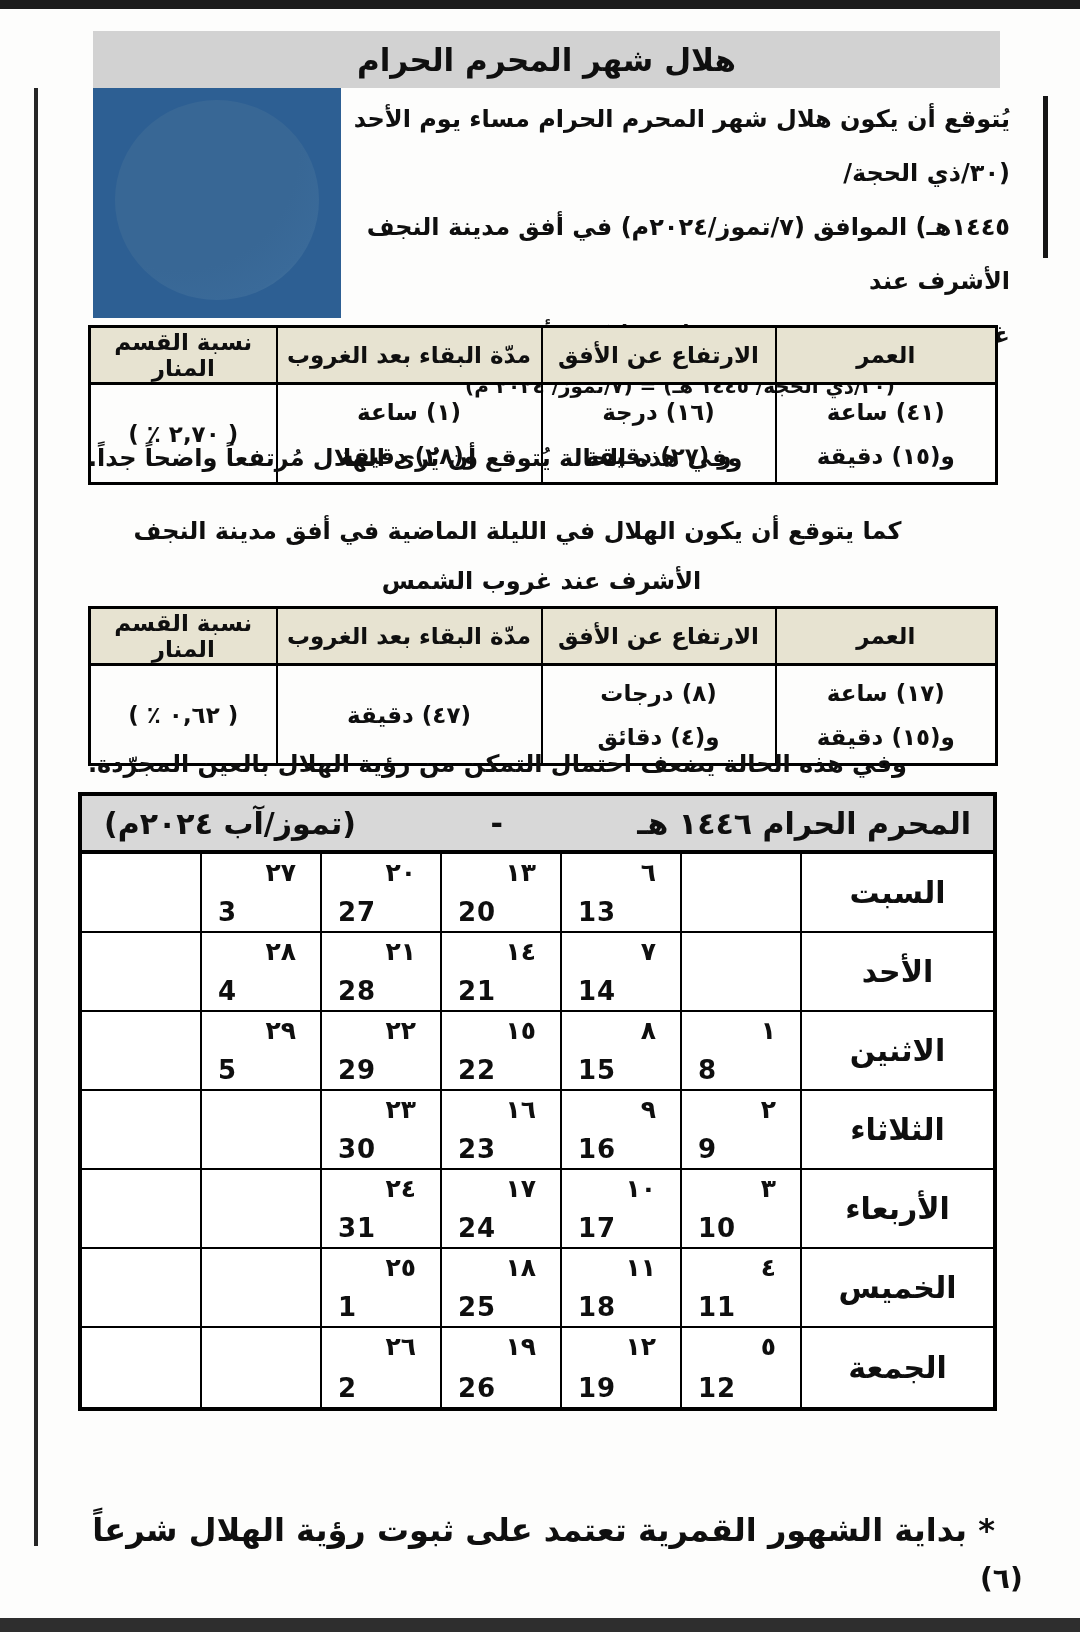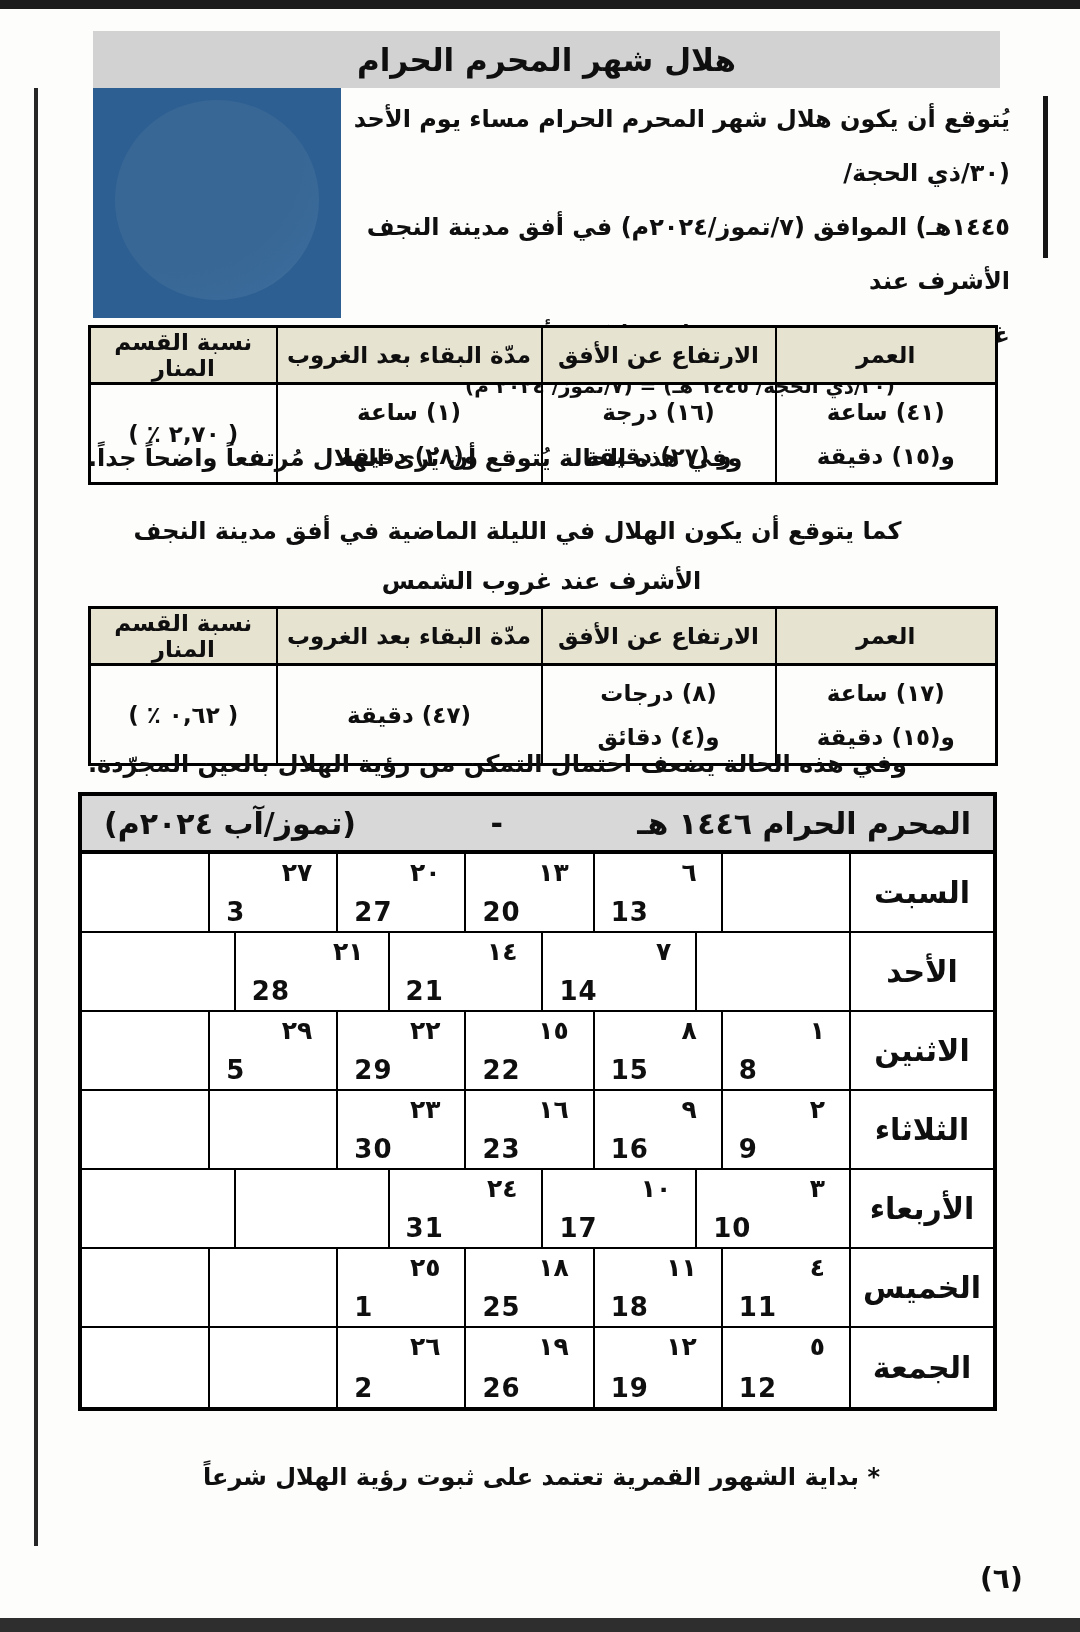--- a/index.html
+++ b/index.html
@@ -57,28 +57,28 @@
   .cal-header{
     height:58px;background:#d8d8d8;border-bottom:4px solid #000;
     display:flex;align-items:center;justify-content:space-between;
     padding:0 22px;font-size:30px;box-sizing:border-box;
   }
   .cal-row{display:flex;height:79px;border-bottom:2px solid #000;box-sizing:border-box;}
   .cal-row:last-child{border-bottom:none;}
   .cal-row>div{border-left:2px solid #000;box-sizing:border-box;position:relative;}
   .cal-row>div:last-child{border-left:none;}
   .day-cell{
-    width:144px;flex:none;display:flex;align-items:center;justify-content:center;
+    width:193px;flex:none;display:flex;align-items:center;justify-content:center;
     font-size:30px;
   }
   .dc{flex:1;}
   .hj{position:absolute;top:4px;right:24px;font-size:25px;letter-spacing:7px;}
   .gr{position:absolute;bottom:4px;left:16px;font-size:26px;letter-spacing:1px;}
   
-  .footnote{left:88px;top:1463px;width:907px;text-align:center;font-size:24px;}
+  .footnote{left:88px;top:1511px;width:907px;font-size:32px;}
   .page-num{left:980px;top:1562px;width:80px;font-size:28px;direction:ltr;text-align:left;}
 </style>
 </head>
 <body>
 
 <div class="abs edge-top"></div>
 <div class="abs edge-left"></div>
 <div class="abs edge-right"></div>
 <div class="abs edge-bottom"></div>
 
@@ -202,20 +202,24 @@
       </div>
     <div class="dc">
         <span class="hj">١٤</span>
         <span class="gr">21</span>
       </div>
     <div class="dc">
         <span class="hj">٢١</span>
         <span class="gr">28</span>
       </div>
     <div class="dc">
+        <span class="hj">٢٨</span>
+        <span class="gr">4</span>
+      </div>
+    <div class="dc">
         <span class="hj"></span>
         <span class="gr"></span>
       </div>
   </div>
 
   <div class="cal-row">
     <div class="day-cell">الاثنين</div>
     <div class="dc">
         <span class="hj">١</span>
         <span class="gr">8</span>
@@ -274,20 +278,24 @@
     <div class="day-cell">الأربعاء</div>
     <div class="dc">
         <span class="hj">٣</span>
         <span class="gr">10</span>
       </div>
     <div class="dc">
         <span class="hj">١٠</span>
         <span class="gr">17</span>
       </div>
     <div class="dc">
+        <span class="hj">١٧</span>
+        <span class="gr">24</span>
+      </div>
+    <div class="dc">
         <span class="hj">٢٤</span>
         <span class="gr">31</span>
       </div>
     <div class="dc">
         <span class="hj"></span>
         <span class="gr"></span>
       </div>
     <div class="dc">
         <span class="hj"></span>
         <span class="gr"></span>

